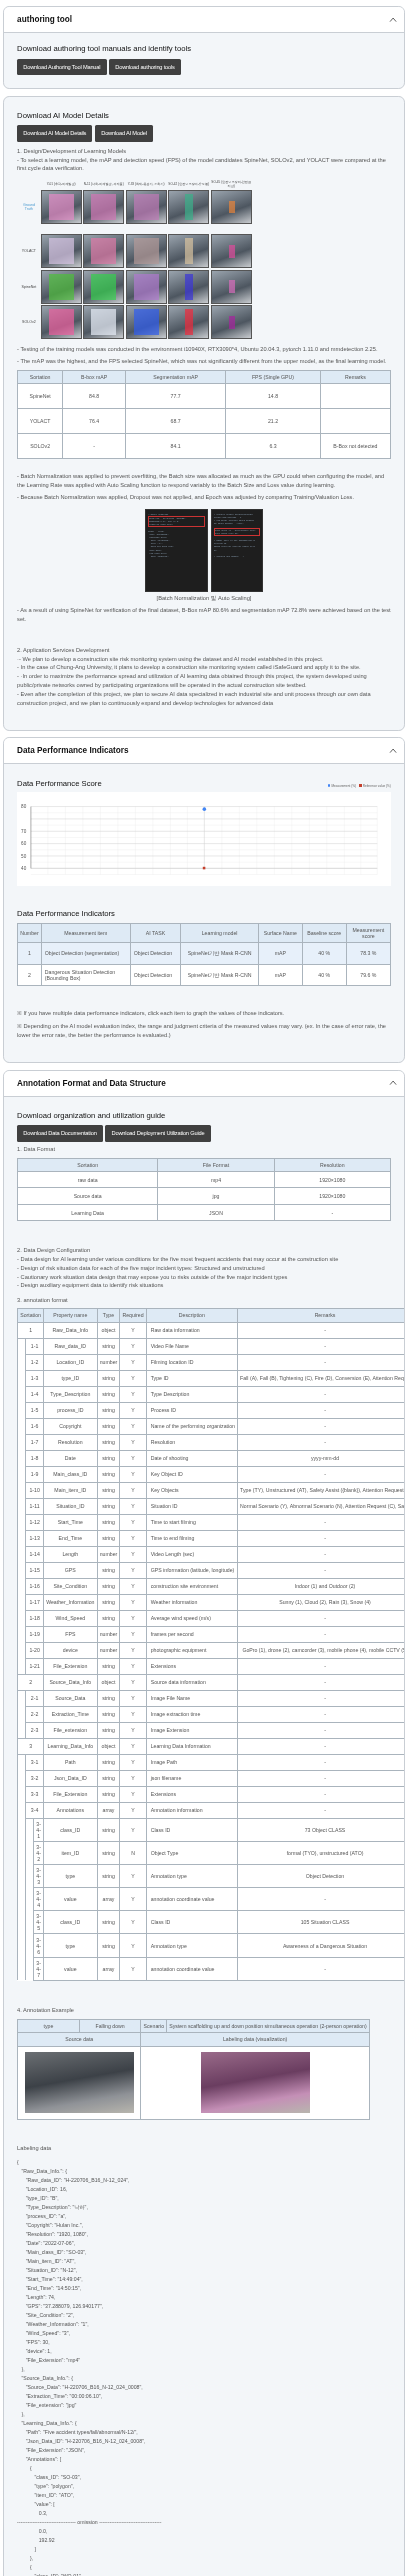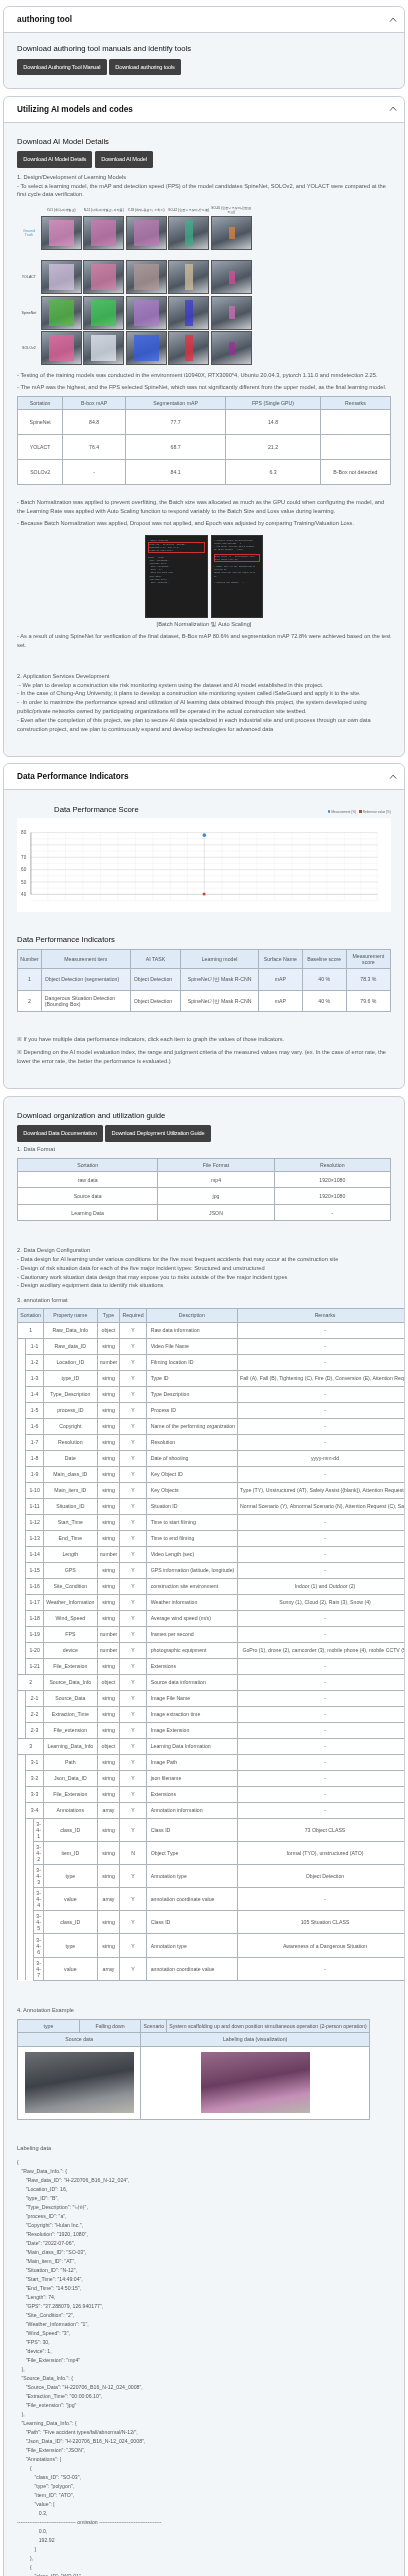--- a/index.html
+++ b/index.html
@@ -50,26 +50,20 @@
   <div class="card-body" style="padding-top:11.3px;padding-bottom:13.4px;">
     <h3>Download authoring tool manuals and identify tools</h3>
     <div class="btn-row" style="margin-bottom:0;">
       <button class="btn">Download Authoring Tool Manual</button>
       <button class="btn">Download authoring tools</button>
     </div>
   </div>
 </div>
 
 <div class="card">
-  <div class="card-header">
-    <h2>Utilizing AI models and codes</h2>
-    <svg class="chev" viewBox="0 0 16 16">
-        <path d="M2 11 L8 4 L14 11" fill="none" stroke="#222" stroke-width="1.4"></path>
-      </svg>
-  </div>
   <div class="card-body">
     <h3>Download AI Model Details</h3>
     <div class="btn-row">
       <button class="btn">Download AI Model Details</button>
       <button class="btn">Download AI Model</button>
     </div>
     <p class="t">1. Design/Development of Learning Models</p>
     <p class="t">- To select a learning model, the mAP and detection speed (FPS) of the model candidates SpineNet, SOLOv2, and YOLACT were compared at the first cycle data verification.</p>
 
     <div class="models">
@@ -214,21 +208,21 @@
 
 <div class="card">
   <div class="card-header">
     <h2>Data Performance Indicators</h2>
     <svg class="chev" viewBox="0 0 16 16">
         <path d="M2 11 L8 4 L14 11" fill="none" stroke="#222" stroke-width="1.4"></path>
       </svg>
   </div>
   <div class="card-body" style="padding-top:14.4px;">
     <div class="chart-top">
-      <h3 style="margin-bottom:0;margin-left:37px;">Data Performance Score</h3>
+      <h3 style="margin-bottom:0;">Data Performance Score</h3>
       <div class="legend">
         <span><span class="dot"></span><span>Measurement (%)</span></span>
         <span><span class="sq"></span><span>Reference value (%)</span></span>
       </div>
     </div>
     <div class="chart">
       <svg width="369" height="94" viewBox="0 0 717 182" style="font-size:11px">
         <g stroke="#ececec" stroke-width="0.8">
           <line x1="27" y1="40" x2="700" y2="40"></line>
             <line x1="27" y1="64" x2="700" y2="64"></line>
@@ -315,20 +309,26 @@
       </tbody>
     </table>
     <div style="height:23px;"></div>
     <p class="note" style="margin-bottom:4.1px;">※ If you have multiple data performance indicators, click each item to graph the values of those indicators.</p>
     <p class="note">※ Depending on the AI model evaluation index, the range and judgment criteria of the measured values may vary. (ex. In the case of error rate, the lower the error rate, the better the performance is evaluated.)</p>
     <div style="height:10.3px;"></div>
   </div>
 </div>
 
 <div class="card" style="margin-bottom:5.2px;">
+  <div class="card-header">
+    <h2>Annotation Format and Data Structure</h2>
+    <svg class="chev" viewBox="0 0 16 16">
+        <path d="M2 11 L8 4 L14 11" fill="none" stroke="#222" stroke-width="1.4"></path>
+      </svg>
+  </div>
   <div class="card-body">
     <h3>Download organization and utilization guide</h3>
     <div class="btn-row" style="margin-bottom:3.1px;">
       <button class="btn">Download Data Documentation</button>
       <button class="btn">Download Deployment Utilization Guide</button>
     </div>
     <p class="t" style="margin-bottom:4.1px;">1. Data Format</p>
     <table>
       <thead>
         <tr>

